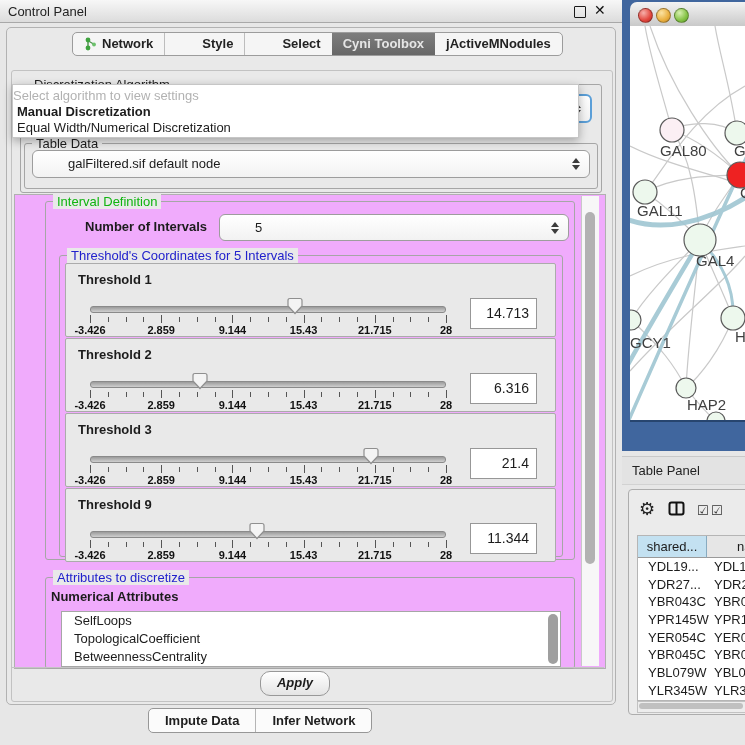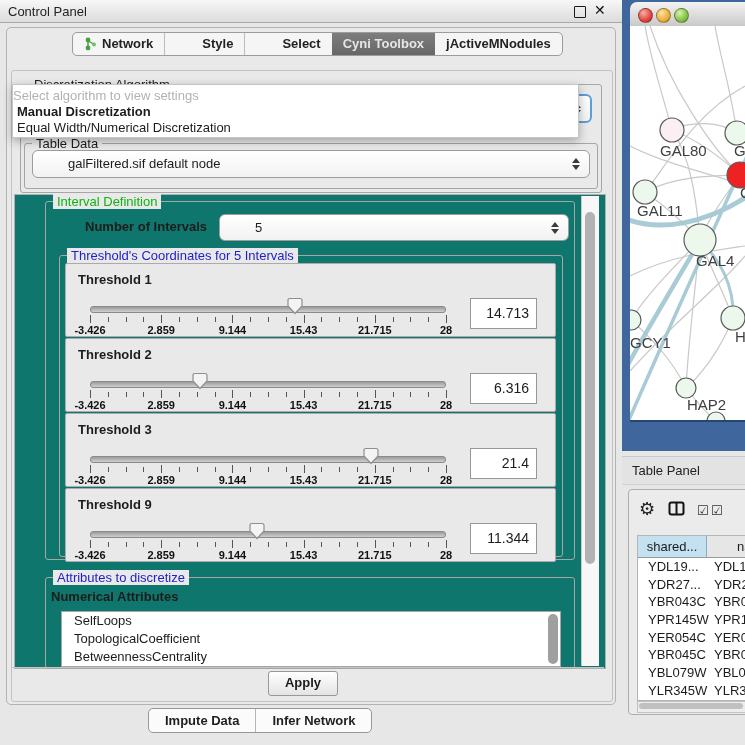--- a/index.html
+++ b/index.html
@@ -28,43 +28,43 @@
   .arrows{position:absolute;right:9px;top:50%;transform:translateY(-50%);width:8px;height:12px;}
   .arrows i{position:absolute;left:0;width:0;height:0;border-left:4px solid transparent;border-right:4px solid transparent;}
   .arrows .up{top:0;border-bottom:5px solid #3c3c3c;}
   .arrows .dn{bottom:0;border-top:5px solid #3c3c3c;}
   #algo-combo{left:28px;top:94px;width:560px;height:25px;border:2px solid #5b9fd8;}
   
   #popup{left:12px;top:84px;width:565px;height:52px;background:#fff;border:1px solid #c6c6c6;box-shadow:0 3px 9px rgba(0,0,0,.3);z-index:30;}
   #popup .hint{position:absolute;left:0;right:0;top:3px;text-align:left;color:#b2b2b2;}
   .popup-opt{position:absolute;left:4px;white-space:nowrap;}
   
-  #main-panel{left:14px;top:194px;width:590px;height:473px;border:1px solid #b0b0b0;background:#0f766e;}
+  #main-panel{left:14px;top:194px;width:590px;height:473px;border:1px solid #b0b0b0;background:#f0abfc;}
   #main-vsb{left:566px;top:1px;width:17px;height:470px;background:#f7f7f7;border-left:1px solid #c8c8c8;}
   #main-vsb .th{position:absolute;left:3px;top:16px;width:10px;height:352px;background:#b2b2b2;border-radius:5px;}
   
   .thr{position:absolute;left:50px;width:489px;height:72px;border:1px solid #ababab;border-radius:2px;background:#e9e9e9;}
   .thr-label{position:absolute;left:12px;top:8px;font-weight:700;}
   .thr-slider{position:absolute;left:24px;top:26px;width:356px;height:46px;}
   .track{position:absolute;left:0;right:0;top:16px;height:5px;background:linear-gradient(#9b9b9b,#cfcfcf);border:1px solid #8a8a8a;border-radius:3px;}
   .ticks{position:absolute;left:0;right:0;top:25px;height:9px;}
   .ticks i{position:absolute;width:1px;background:#555;}
   .ticks .mj{top:0;height:8px;} .ticks .mn{top:2px;height:5px;}
   .ticklabels{position:absolute;left:0;right:0;top:34px;height:13px;}
   .ticklabels b{position:absolute;transform:translateX(-50%);font-size:11px;font-weight:700;color:#111;white-space:nowrap;}
   .handle{position:absolute;top:7px;}
   .thr-value{position:absolute;left:404px;top:34px;width:58px;height:29px;background:#fff;border:1px solid #979797;
              text-align:right;line-height:29px;padding-right:7px;font-size:14px;}
   
   #attr-list{background:#fff;border:1px solid #a6a6a6;overflow:hidden;}
   .li{padding-left:12px;line-height:18px;white-space:nowrap;}
   #attr-vsb{position:absolute;right:2px;top:2px;width:10px;height:50px;background:#9f9f9f;border-radius:5px;}
   
-  #apply-btn{left:268px;top:671px;width:68px;height:23px;background:linear-gradient(#ffffff,#e4e4e4);
-             border:1px solid #989898;border-radius:3px;text-align:center;line-height:22px;font-weight:600;}
+  #apply-btn{left:260px;top:671px;width:68px;height:23px;background:linear-gradient(#ffffff,#e4e4e4);
+             border:1px solid #989898;border-radius:10px;text-align:center;line-height:22px;font-weight:600;font-style:italic;}
   #divider{left:12px;top:667px;width:592px;height:1px;background:#c4c4c4;}
   #bottom-tabs{left:148px;top:708px;height:23px;display:flex;border:1px solid #979797;border-radius:5px;overflow:hidden;background:#fbfbfb;}
   .btab{line-height:23px;padding:0 16px;font-weight:600;color:#1e1e1e;}
   .btab.sep{border-left:1px solid #b5b5b5;}
   .btab.sel{background:linear-gradient(#828282,#6b6b6b);color:#dcdcdc;}
   
   #net-window{left:622px;top:0;width:123px;height:451px;background:#40669e;}
   #net-titlebar{position:absolute;left:8px;top:2px;width:115px;height:24px;background:linear-gradient(#f3f3f3,#c9c9c9);
                 border-top-left-radius:7px;border-bottom:1px solid #979797;}
   .light{position:absolute;top:6px;width:13px;height:13px;border-radius:50%;border:1px solid rgba(0,0,0,.3);}

